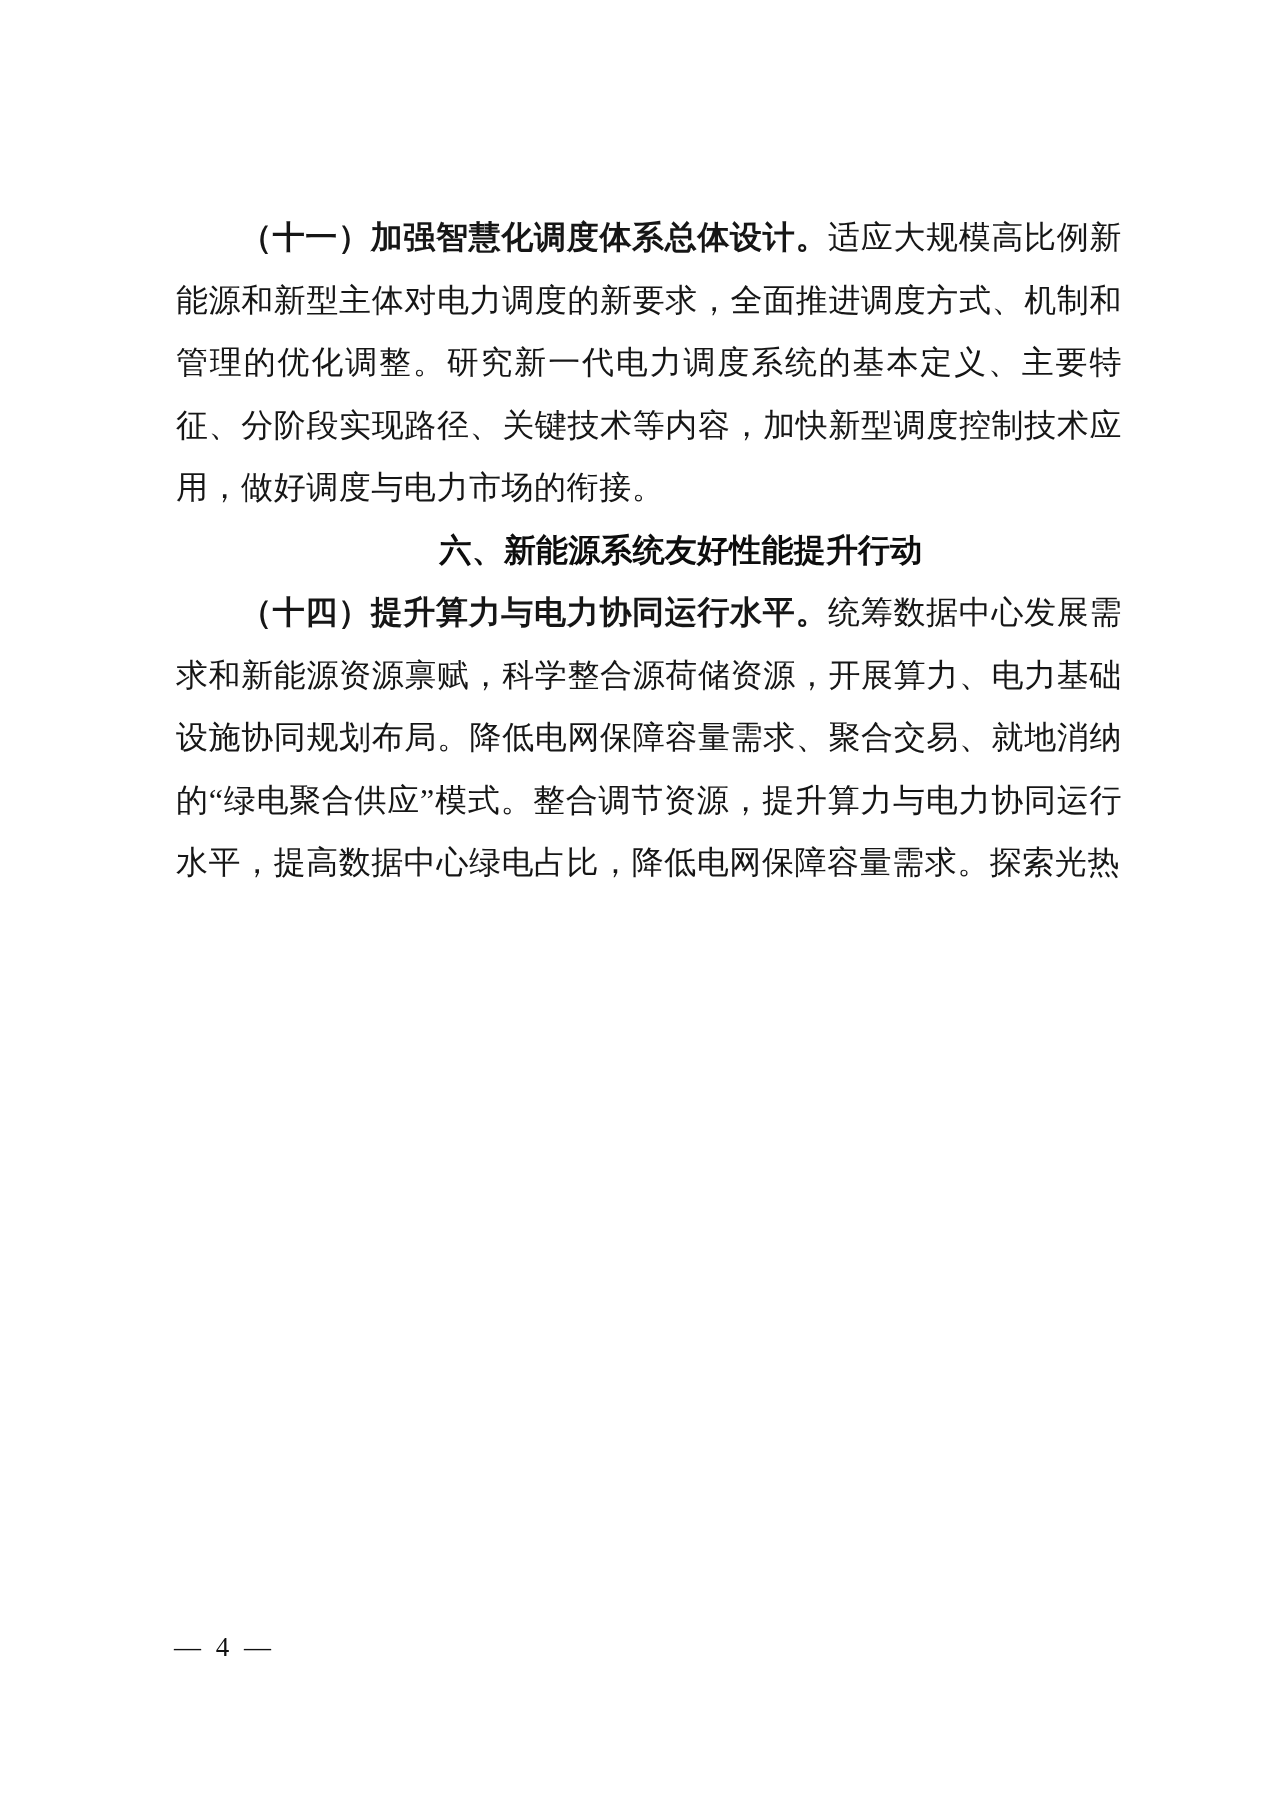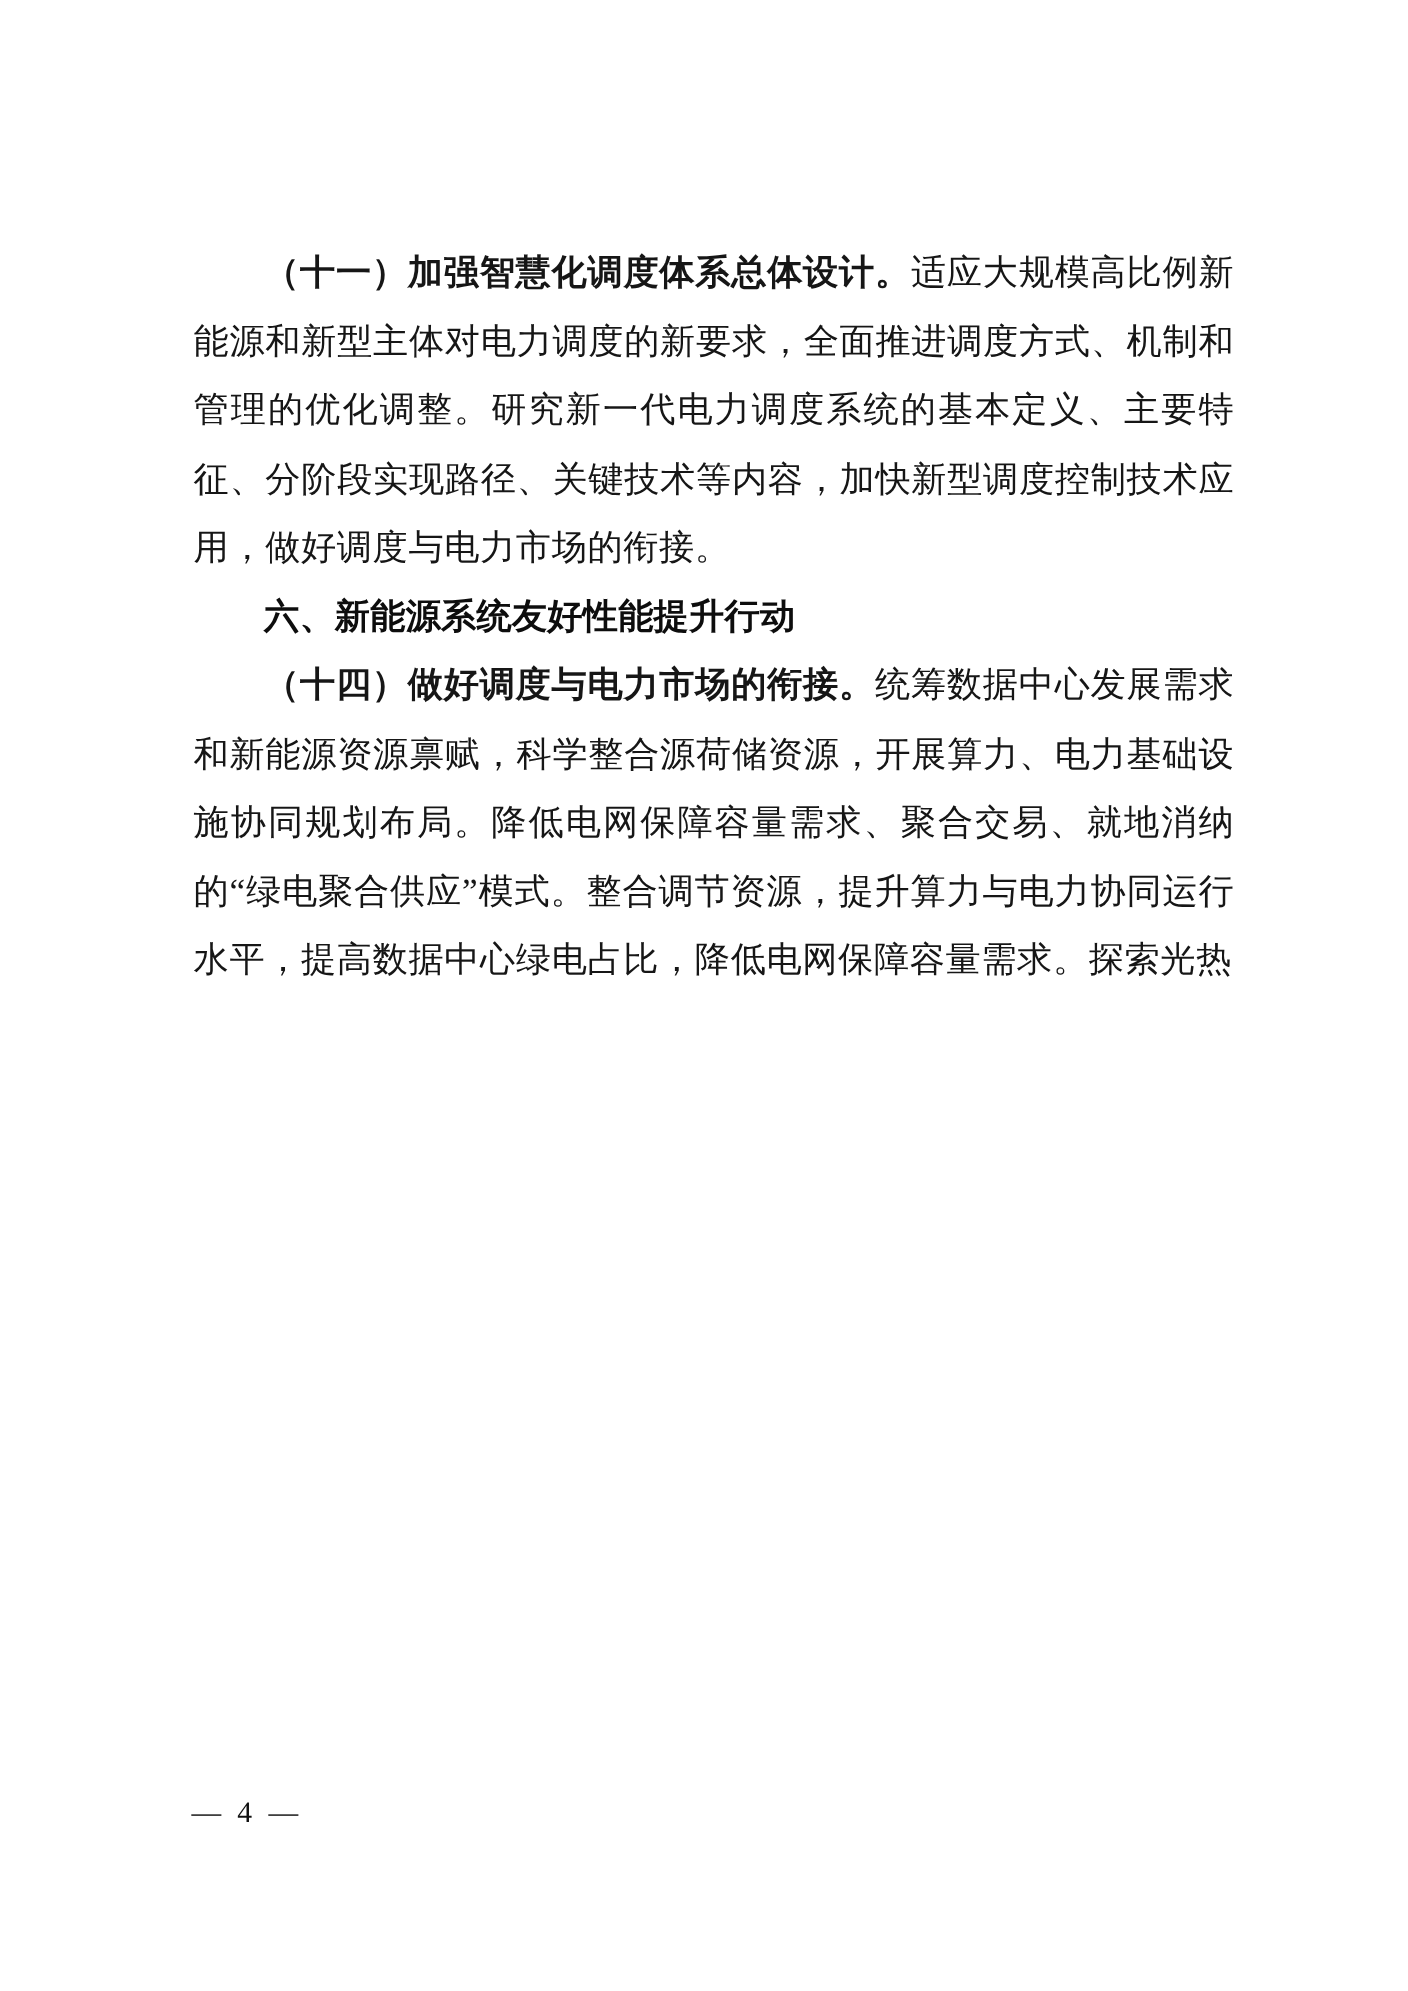--- a/index.html
+++ b/index.html
@@ -11,21 +11,21 @@
     position: relative;
     width: 1280px;
     height: 1810px;
     overflow: hidden;
     font-family: "Liberation Serif", "DejaVu Serif", serif;
     color: #161616;
   }
   .text-block {
     position: absolute;
     left: 176px;
-    top: 216px;
+    top: 206px;
     width: 946px;
     font-size: 32px;
     line-height: 62.5px;
     letter-spacing: 0.55px;
     text-align: justify;
     text-justify: inter-character;
     line-break: strict;
   }
   .para {
     margin: 0;
@@ -36,21 +36,21 @@
   }
   .section-heading {
     margin: 0;
     text-indent: 2em;
     font-family: "Liberation Sans", "DejaVu Sans", sans-serif;
     font-weight: 700;
     font-size: 32px;
     line-height: 62.5px;
     letter-spacing: 0.2px;
     color: #0d0d0d;
-    text-align: left;
+    text-align: center;
   }
   .page-number {
     position: absolute;
     left: 174px;
     top: 1634px;
     font-size: 27px;
     line-height: 27px;
     letter-spacing: 4px;
     color: #111111;
     font-family: "Liberation Serif", "DejaVu Serif", serif;
@@ -60,17 +60,17 @@
 <body>
 
 <div class="text-block">
 
   <p class="para"><span class="para-lead">（十一）加强智慧化调度体系总体设计。</span><span>适应大规模高比例新能源和新型主体对电力调度的新要求，全面推进调度方式、机制和管理的优化调整。研究新一代电力调度系统的基本定义、主要特征、分阶段实现路径、关键技术等内容，加快新型调度控制技术应用，做好调度与电力市场的衔接。</span></p>
 
 
   <h2 class="section-heading">六、新能源系统友好性能提升行动</h2>
 
 
-  <p class="para"><span class="para-lead">（十四）做好调度与电力市场的衔接。</span><span>统筹数据中心发展需求和新能源资源禀赋，科学整合源荷储资源，开展算力、电力基础设施协同规划布局。降低电网保障容量需求、聚合交易、就地消纳的“绿电聚合供应”模式。整合调节资源，提升算力与电力协同运行水平，提高数据中心绿电占比，降低电网保障容量需求。探索光热</span></p>
+  <p class="para"><span class="para-lead">（十四）提升算力与电力协同运行水平。</span><span>统筹数据中心发展需求和新能源资源禀赋，科学整合源荷储资源，开展算力、电力基础设施协同规划布局。降低电网保障容量需求、聚合交易、就地消纳的“绿电聚合供应”模式。整合调节资源，提升算力与电力协同运行水平，提高数据中心绿电占比，降低电网保障容量需求。探索光热</span></p>
 
 </div>
 
 <div class="page-number">— 4 —</div>
 
 </body></html>

